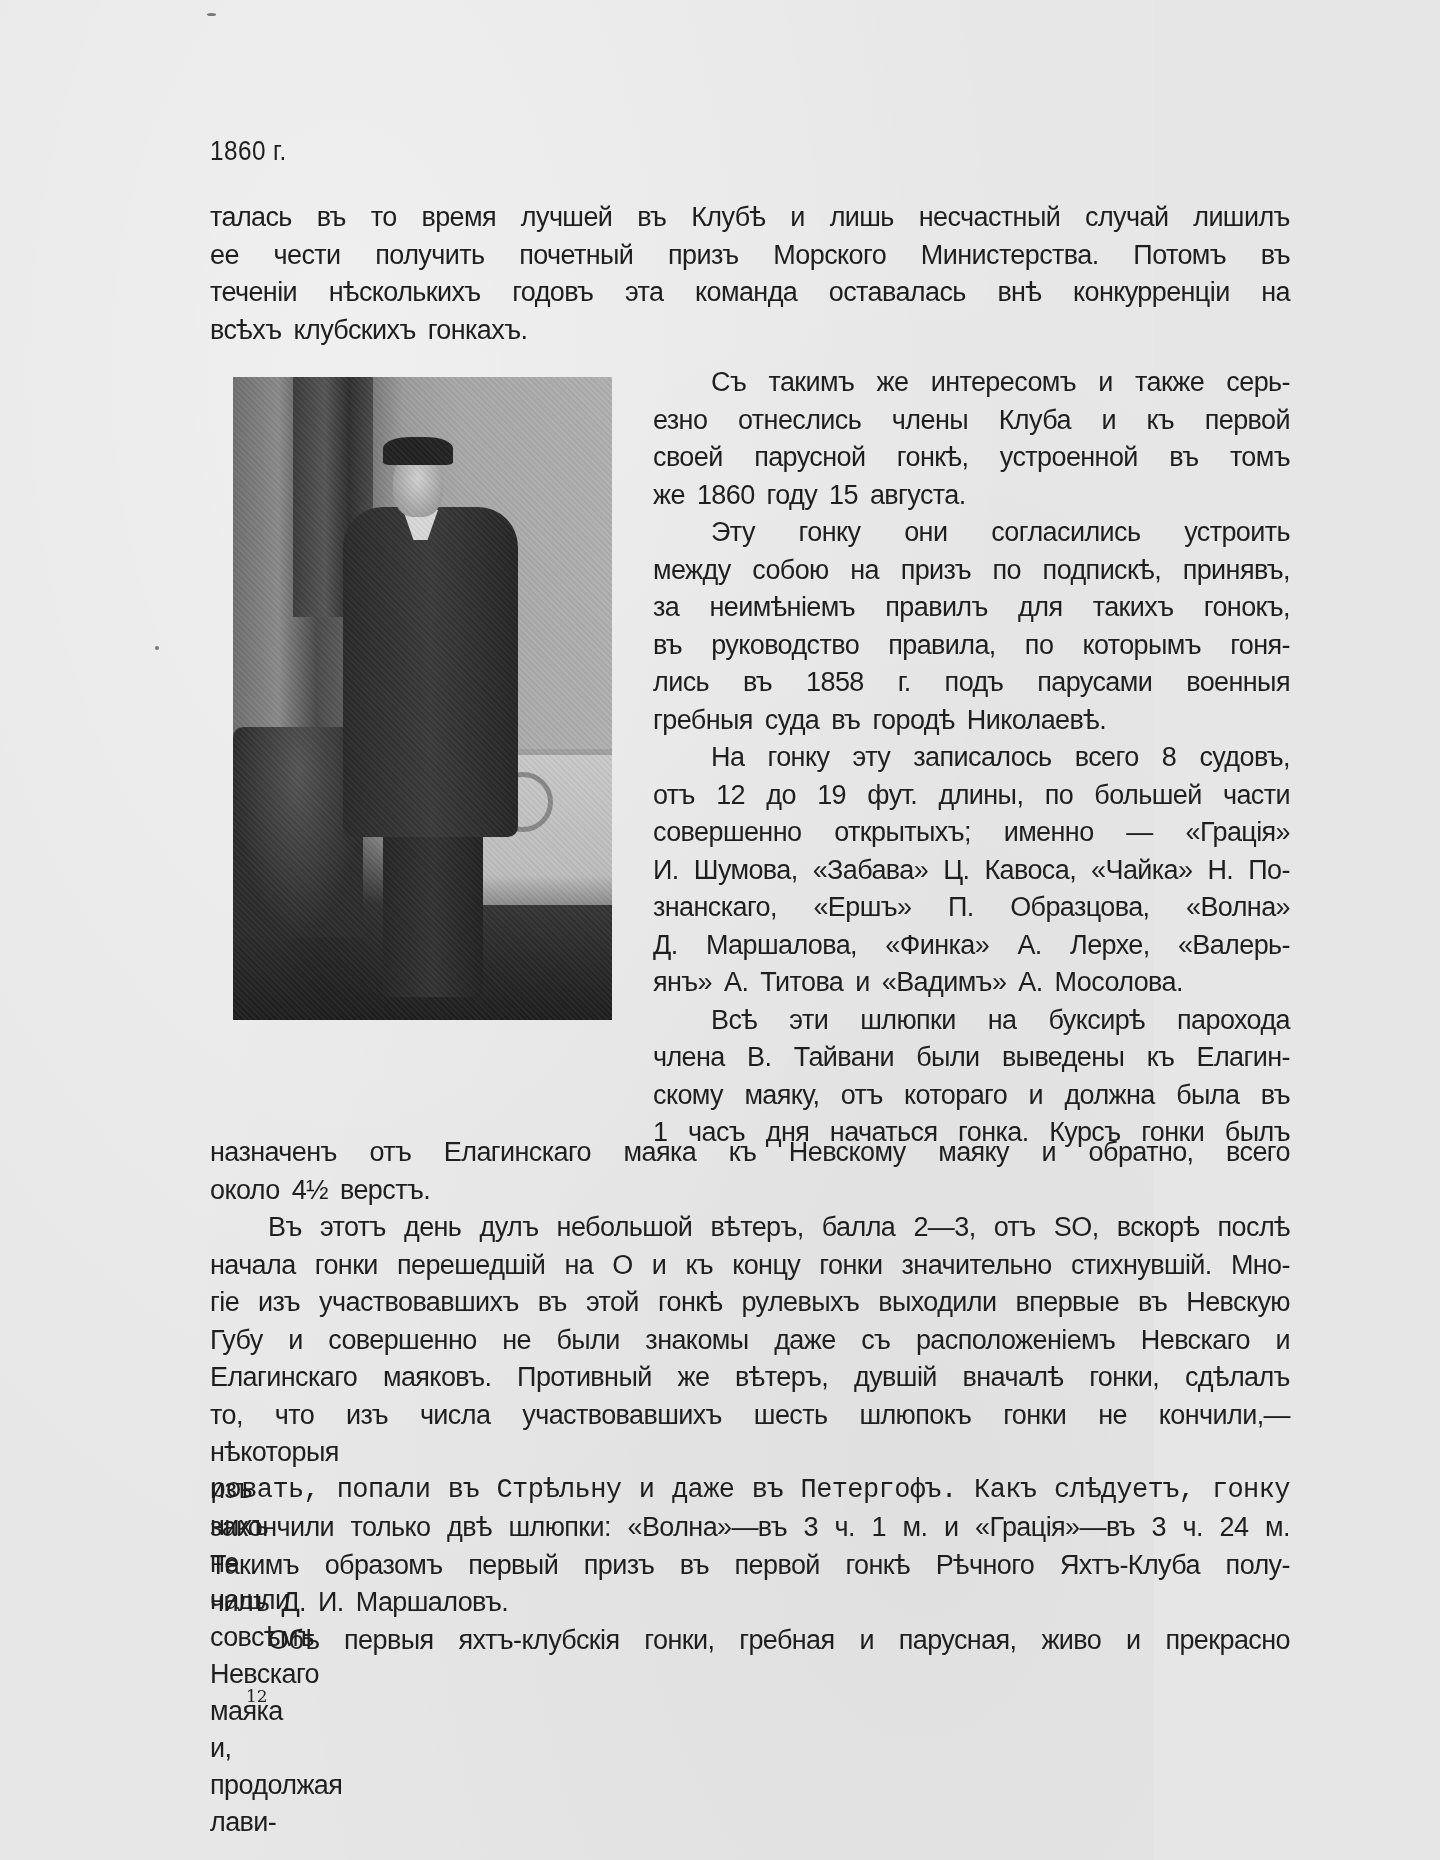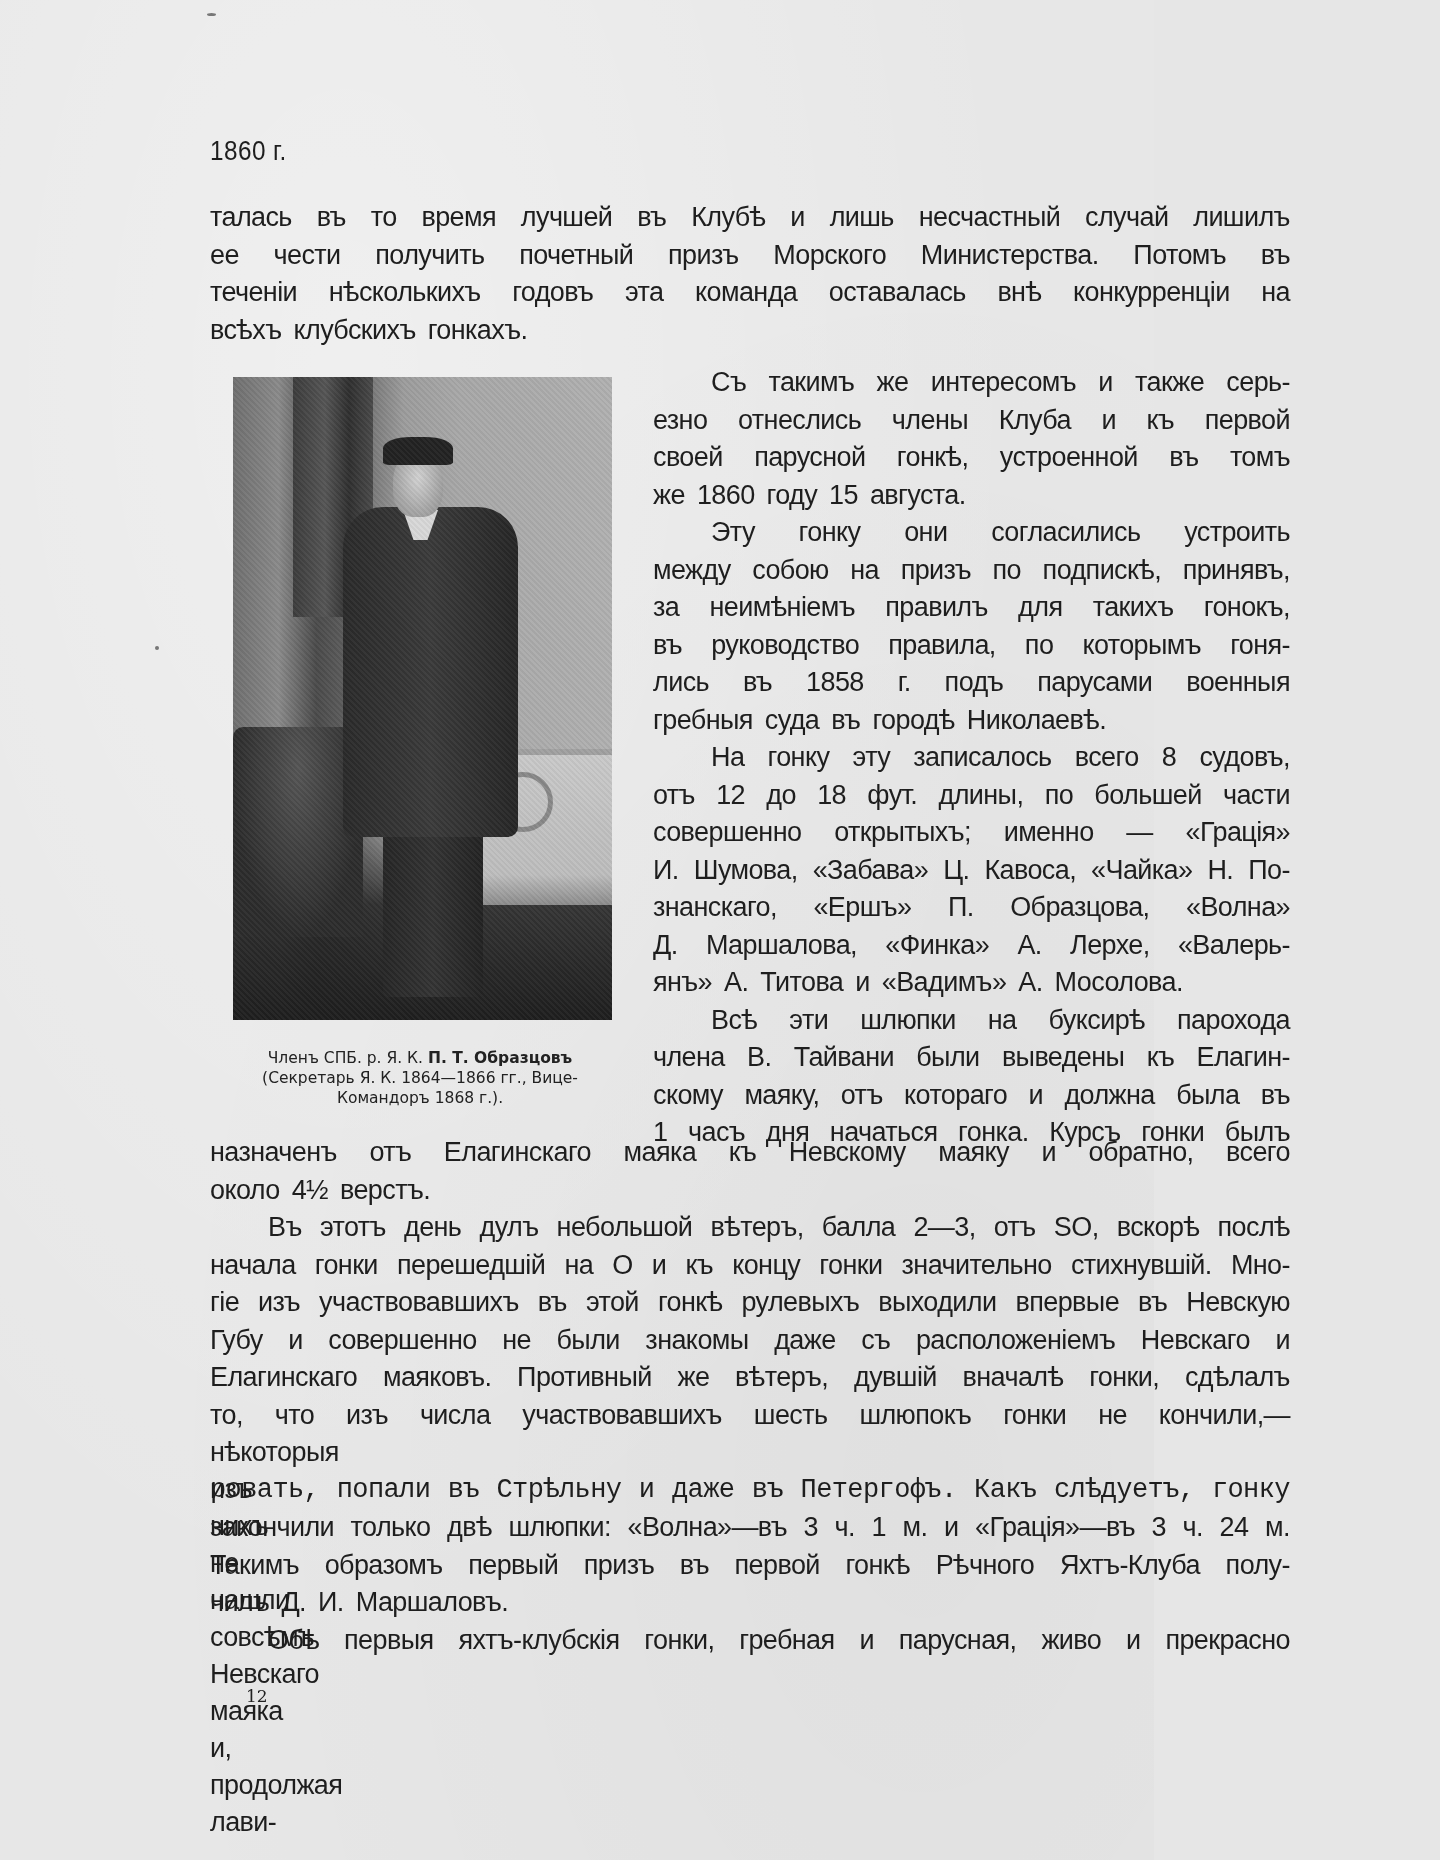--- a/index.html
+++ b/index.html
@@ -214,28 +214,20 @@
     <div class="crest"></div>
     <div class="table"></div>
     <div class="figure-legs"></div>
     <div class="figure-body"></div>
     <div class="figure-collar"></div>
     <div class="figure-head"></div>
     <div class="figure-cap"></div>
     <div class="grain"></div>
   </div>
 
-  <div class="caption">
-    <div>
-      <span>Членъ СПБ. р. Я. К.</span>
-      <span class="bold">П. Т. Образцовъ</span>
-    </div>
-    <div>(Секретарь Я. К. 1864—1866 гг., Вице-</div>
-    <div>Командоръ 1868 г.).</div>
-  </div>
 
   <div id="narrow-lines">
       <div class="line narrow" style="top: 364px; padding-left: 58px; width: 579px; letter-spacing: -0.6px;">
         <span class="w">Съ</span>
         <span class="w">такимъ</span>
         <span class="w">же</span>
         <span class="w">интересомъ</span>
         <span class="w">и</span>
         <span class="w">также</span>
         <span class="w">серь-</span>
@@ -318,21 +310,21 @@
         <span class="w">эту</span>
         <span class="w">записалось</span>
         <span class="w">всего</span>
         <span class="w">8</span>
         <span class="w">судовъ,</span>
       </div>
       <div class="line narrow" style="top: 776.5px; letter-spacing: -0.6px;">
         <span class="w">отъ</span>
         <span class="w">12</span>
         <span class="w">до</span>
-        <span class="w">18</span>
+        <span class="w">19</span>
         <span class="w">фут.</span>
         <span class="w">длины,</span>
         <span class="w">по</span>
         <span class="w">большей</span>
         <span class="w">части</span>
       </div>
       <div class="line narrow" style="top: 814px; letter-spacing: -0.6px;">
         <span class="w">совершенно</span>
         <span class="w">открытыхъ;</span>
         <span class="w">именно</span>

